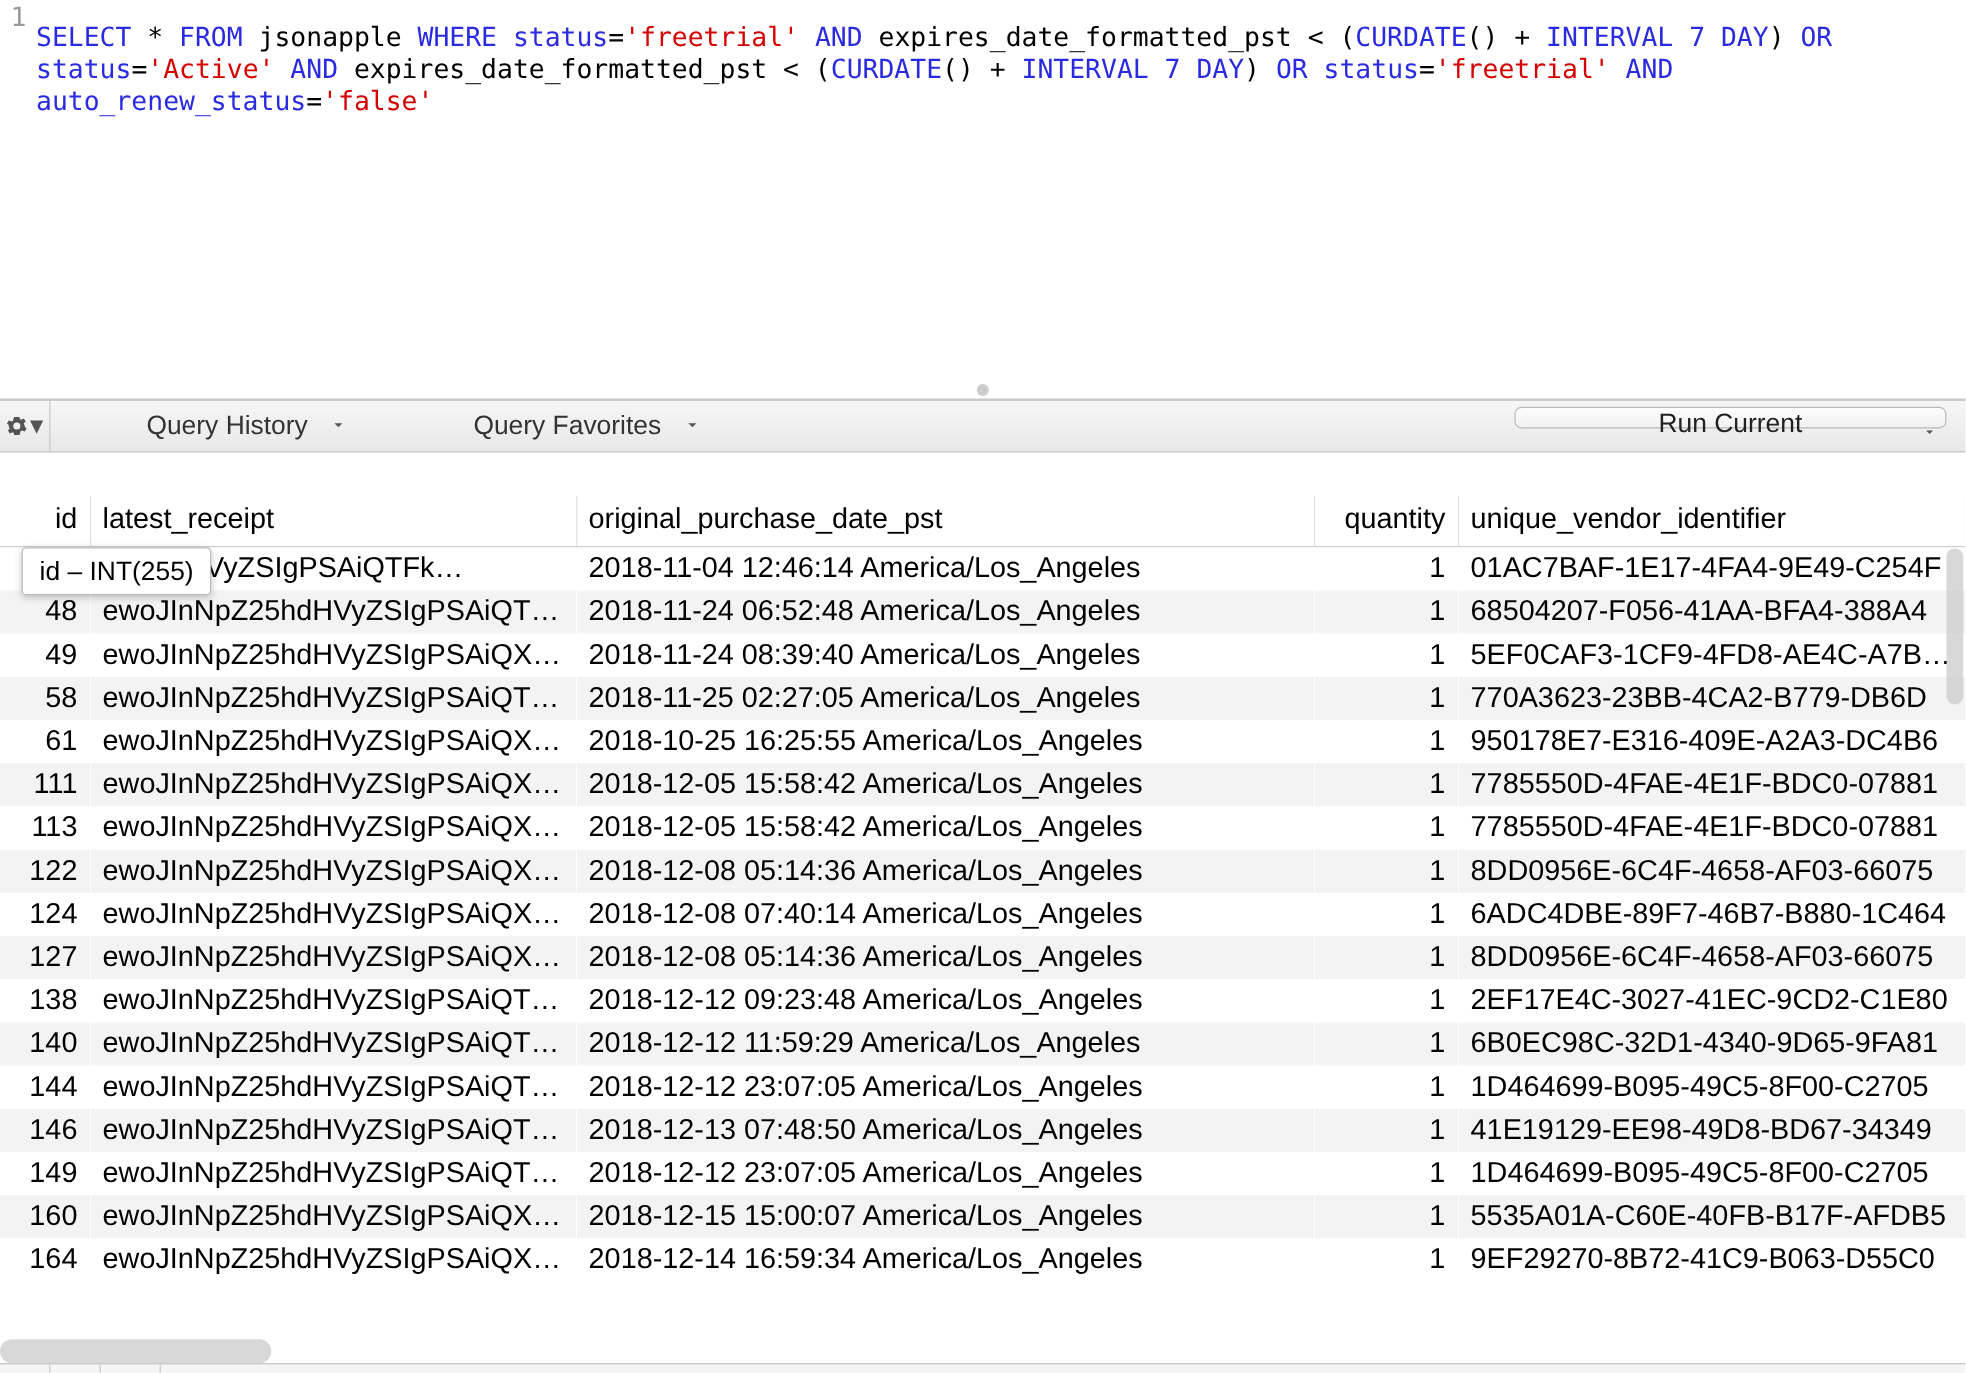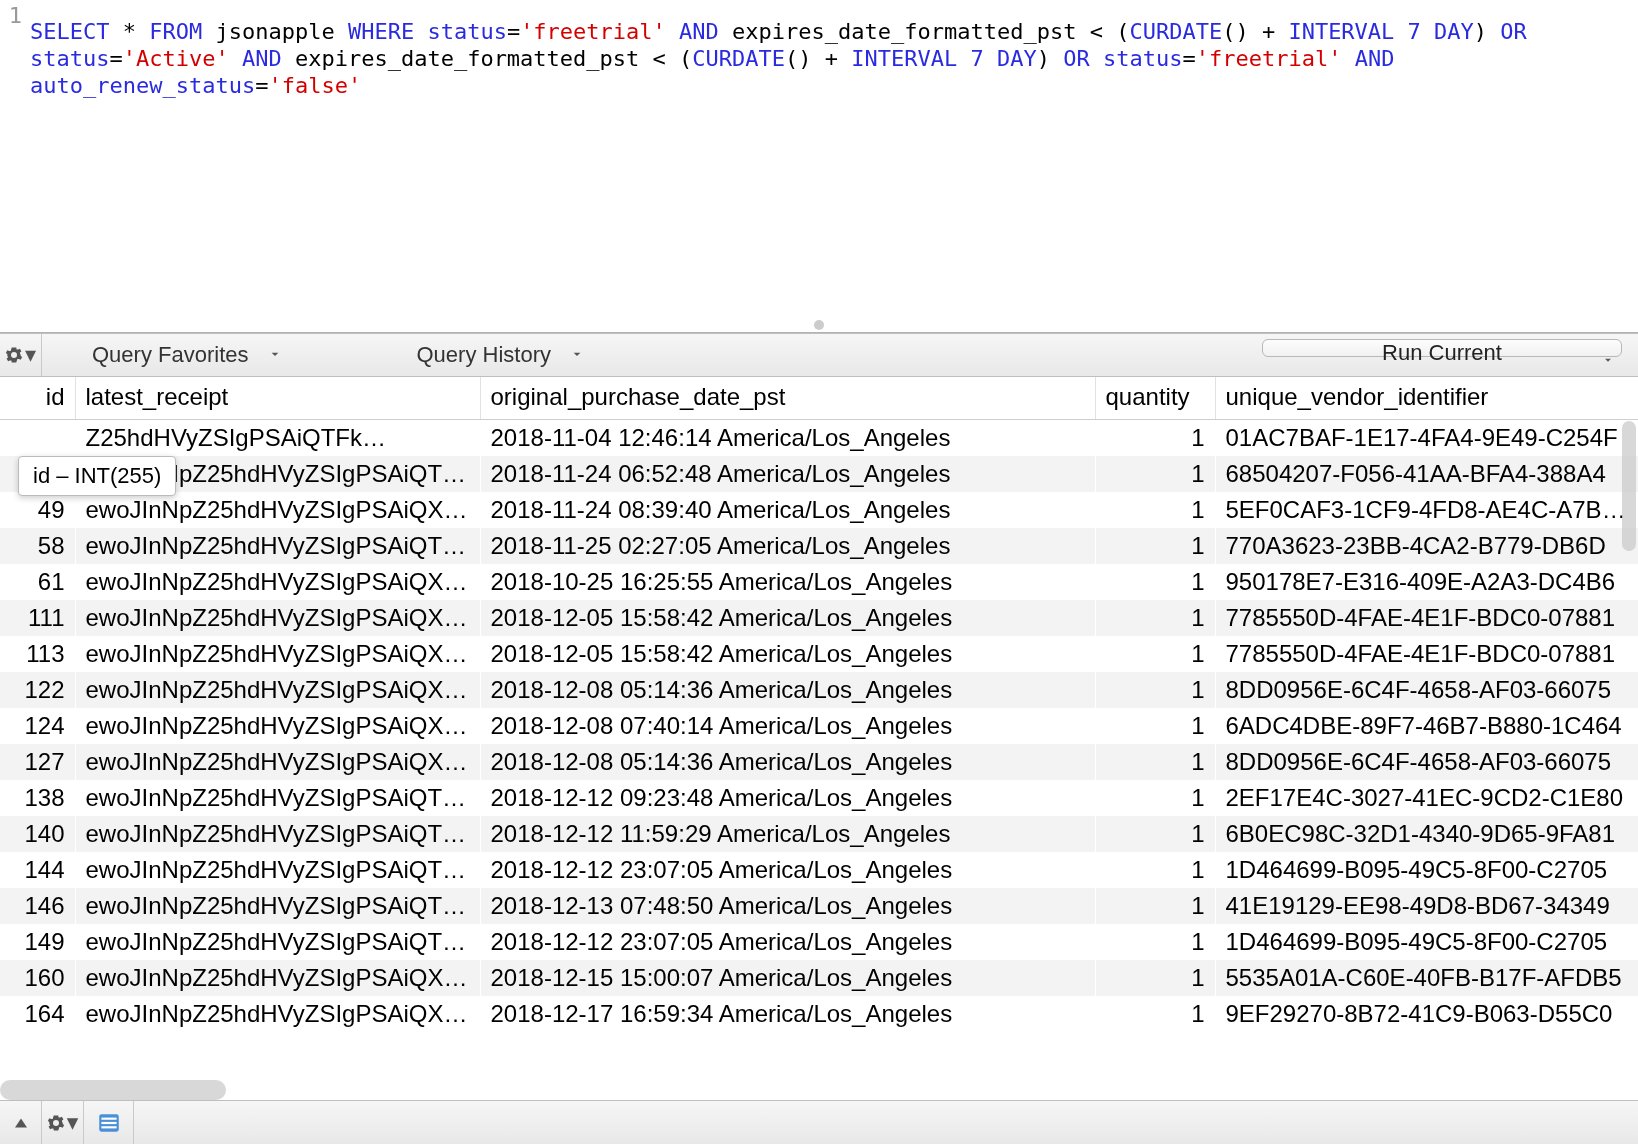--- a/index.html
+++ b/index.html
@@ -16,30 +16,30 @@
   .divider { height: 1px; background: #b3b3b3; }
   .toolbar { height: 44px; background: linear-gradient(#f6f6f6,#e8e8e8); border-top: 1px solid #bfbfbf; border-bottom: 1px solid #bfbfbf; display: flex; align-items: center; font-size: 22px; color: #333; position: relative; }
   .gear-btn { width: 42px; height: 100%; display: flex; align-items: center; justify-content: center; border-right: 1px solid #c9c9c9; cursor: pointer; }
   .gear-btn svg { width: 18px; height: 18px; }
   .tb-label { padding: 0 18px 0 50px; }
   .chev { width: 30px; display:inline-block; }
   .chev svg { width: 16px; height: 16px; }
   .tb-group { display:flex; align-items:center; height:100%; padding-right: 40px; }
   .run-btn { position: absolute; right: 16px; top: 5px; height: 18px; width: 360px; background: linear-gradient(#fdfdfd,#f1f1f1); border: 1px solid #b8b8b8; border-radius: 6px; display: flex; align-items: flex-start; justify-content: center; font-size: 22px; color: #222; cursor: pointer; }
   .run-btn .chev2 { position:absolute; right:6px; top:7px; }
-  .table-wrap { height: calc(1144px - 332px - 1px - 44px - 44px); overflow: hidden; position: relative; }
+  .table-wrap { height: calc(1144px - 332px - 1px - 44px - 44px); overflow: hidden; position: relative; margin-top: 36px; }
   table { border-collapse: collapse; width: 1638px; table-layout: fixed; font-size: 24px; }
   thead th { text-align: left; font-weight: 400; background: #fff; border-bottom: 1px solid #cfcfcf; border-right: 1px solid #e2e2e2; padding: 6px 10px 8px 10px; height: 42px; color: #000; }
   tbody td { border-right: 1px solid transparent; padding: 3px 10px 3px 10px; height: 36px; white-space: nowrap; overflow: hidden; text-overflow: ellipsis; color: #000; }
   tbody tr:nth-child(even) td { background: #f3f3f3; }
   tbody tr:nth-child(odd) td { background: #ffffff; }
   .col-id { width: 75px; text-align: right; }
   .col-lr { width: 405px; }
   .col-opd { width: 615px; }
-  .col-qty { width: 120px; }
+  .col-qty { width: 120px; text-align: right; }
   .col-uv { width: 423px; }
   td.col-qty, td.col-id { text-align: right; }
   .tooltip { position: absolute; left: 18px; top: 456px; background: #fff; border: 1px solid #bbb; border-radius: 4px; padding: 6px 14px; font-size: 22px; box-shadow: 0 2px 6px rgba(0,0,0,.2); z-index: 50; }
   .hscroll { position: absolute; left: 0; bottom: 0; height: 20px; width: 226px; background: #c7c7c7; border-radius: 10px; opacity: .7; }
   .vscroll { position: absolute; right: 2px; top: 0; width: 14px; height: 130px; background: #c7c7c7; border-radius: 7px; opacity: .7; }
   .status-bar { height: 44px; background: linear-gradient(#f6f6f6,#e8e8e8); border-top: 1px solid #bfbfbf; display: flex; align-items: center; font-size: 23px; color: #333; }
   .sb-btn { width: 42px; height: 100%; display:flex; align-items:center; justify-content:center; border-right:1px solid #c9c9c9; cursor:pointer; }
   .sb-btn svg { width:18px; height:18px; }
   .sb-icon { width: 50px; height:100%; display:flex; align-items:center; justify-content:center; border-right:1px solid #c9c9c9; cursor:pointer; }
   .sb-text { padding-left: 16px; }
@@ -56,27 +56,27 @@
 <div class="divider"></div>
 
 <div class="toolbar">
   <div class="gear-btn">
     <svg viewBox="0 0 24 24">
         <path fill="#555" d="M12 8a4 4 0 100 8 4 4 0 000-8zm9 4a7 7 0 01-.1 1.2l2 1.6-2 3.4-2.4-1a7 7 0 01-2 .1L15 22h-6l-.5-2.7a7 7 0 01-2-.1l-2.4 1-2-3.4 2-1.6A7 7 0 013 12a7 7 0 01.1-1.2l-2-1.6 2-3.4 2.4 1a7 7 0 012-.1L9 2h6l.5 2.7a7 7 0 012 .1l2.4-1 2 3.4-2 1.6c.1.4.1.8.1 1.2z"></path>
       </svg>
     <span style="margin-left:2px;color:#555">▾</span>
   </div>
   <div class="tb-group">
-    <span class="tb-label">Query Favorites</span>
+    <span class="tb-label" style="padding-left:80px">Query History</span>
     <span class="chev"><svg viewBox="0 0 24 24">
           <path fill="#555" d="M7 10l5 5 5-5z"></path>
         </svg></span>
   </div>
   <div class="tb-group">
-    <span class="tb-label" style="padding-left:80px">Query History</span>
+    <span class="tb-label">Query Favorites</span>
     <span class="chev"><svg viewBox="0 0 24 24">
           <path fill="#555" d="M7 10l5 5 5-5z"></path>
         </svg></span>
   </div>
   <div class="run-btn">
     <span>Run Current</span>
     <span class="chev2"><svg width="14" height="14" viewBox="0 0 24 24">
           <path fill="#555" d="M7 10l5 5 5-5z"></path>
         </svg></span>
   </div>
@@ -202,21 +202,21 @@
         <tr>
           <td class="col-id">160</td>
           <td class="col-lr">ewoJInNpZ25hdHVyZSIgPSAiQXp6…</td>
           <td class="col-opd">2018-12-15 15:00:07 America/Los_Angeles</td>
           <td class="col-qty">1</td>
           <td class="col-uv">5535A01A-C60E-40FB-B17F-AFDB5</td>
         </tr>
         <tr>
           <td class="col-id">164</td>
           <td class="col-lr">ewoJInNpZ25hdHVyZSIgPSAiQXpE…</td>
-          <td class="col-opd">2018-12-17 16:59:34 America/Los_Angeles</td>
+          <td class="col-opd">2018-12-14 16:59:34 America/Los_Angeles</td>
           <td class="col-qty">1</td>
           <td class="col-uv">9EF29270-8B72-41C9-B063-D55C0</td>
         </tr>
       </tbody>
   </table>
   <div class="hscroll"></div>
   <div class="vscroll" style="top:44px"></div>
 </div>
 
 <div class="tooltip">id – INT(255)</div>

